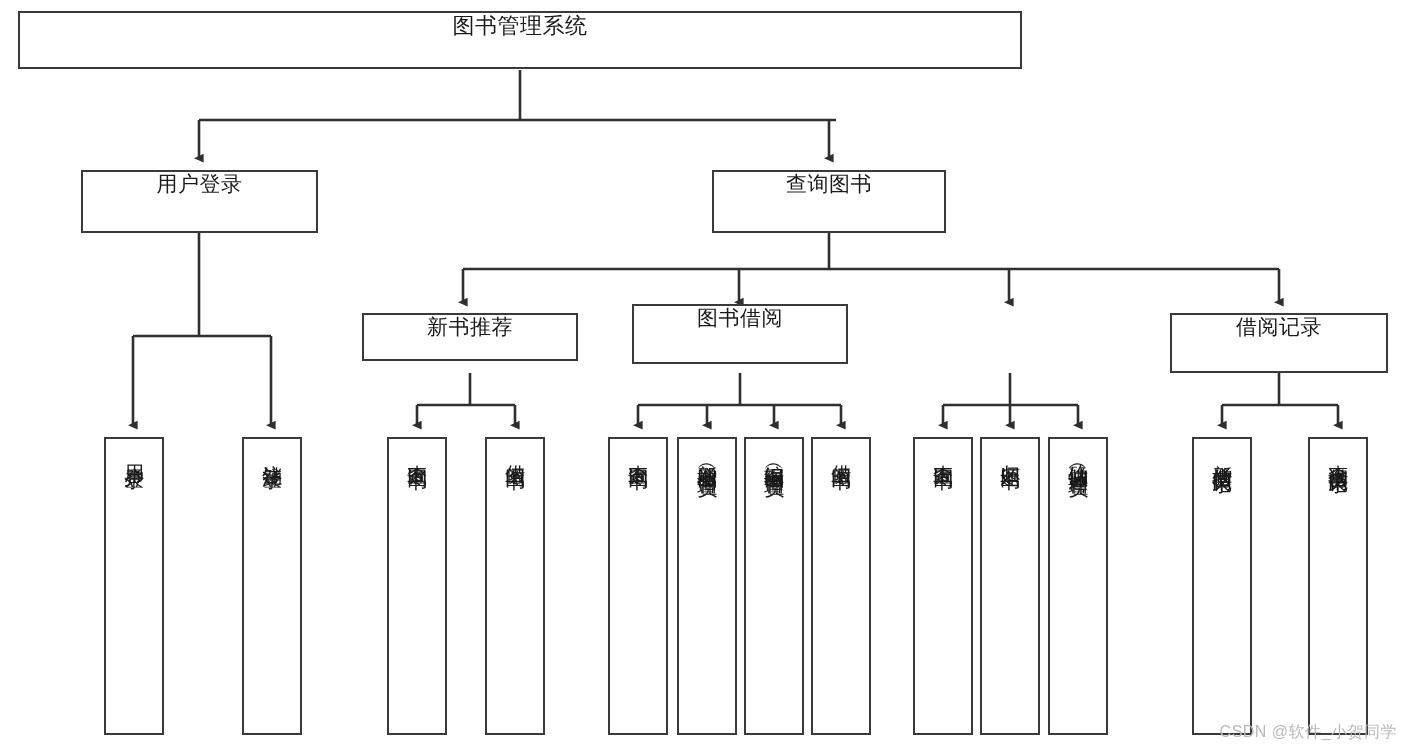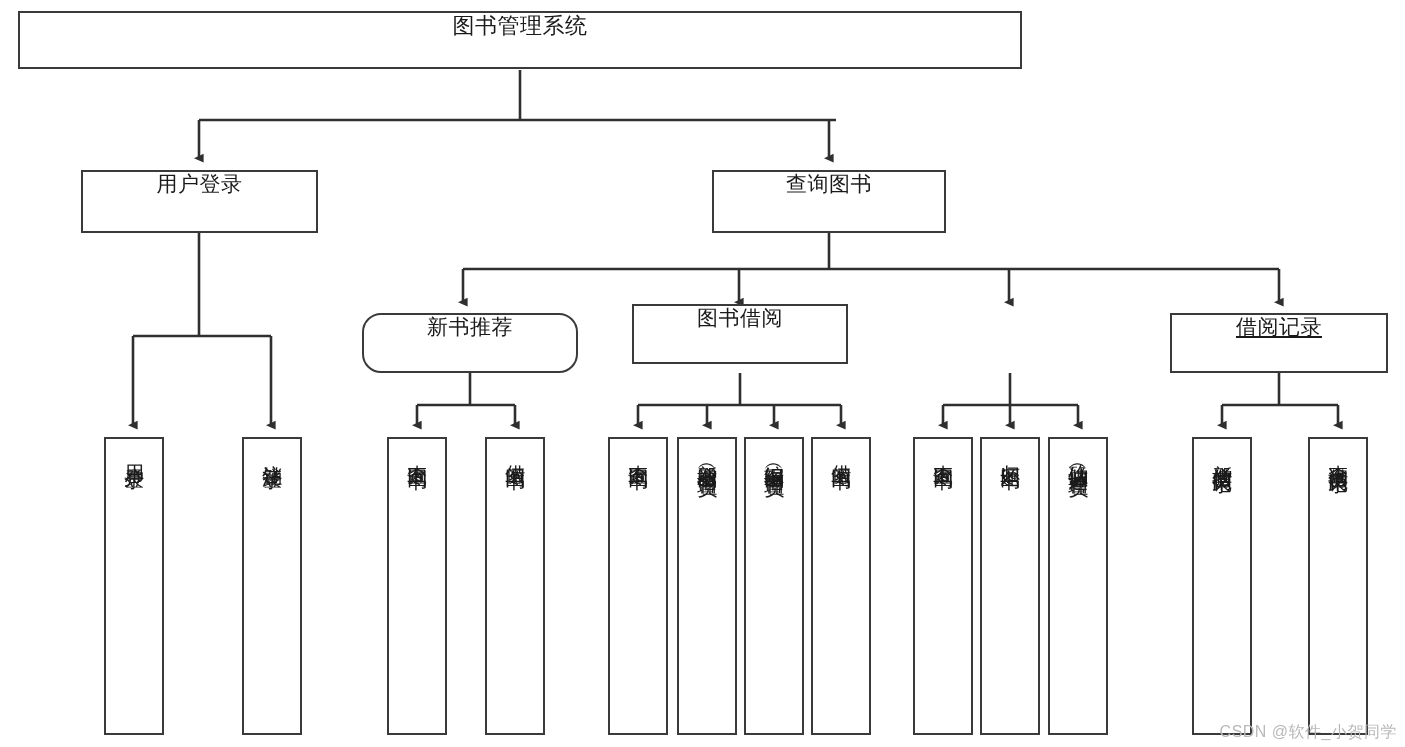--- a/index.html
+++ b/index.html
@@ -123,27 +123,27 @@
     <span class="lbl">图书管理系统</span>
   </div>
 
   <div class="node" style="left:81px; top:170px; width:237px; height:63px;">
     <span class="lbl">用户登录</span>
   </div>
   <div class="node" style="left:712px; top:170px; width:234px; height:63px;">
     <span class="lbl">查询图书</span>
   </div>
 
-  <div class="node" style="left:362px; top:313px; width:216px; height:60px;border-radius:19px;">
+  <div class="node" style="left:362px; top:313px; width:216px; height:48px;">
     <span class="lbl">新书推荐</span>
   </div>
   <div class="node" style="left:632px; top:304px; width:216px; height:60px;">
     <span class="lbl">图书借阅</span>
   </div>
-  <div class="node" style="left:1170px; top:313px; width:218px; height:60px;text-decoration:underline;">
+  <div class="node" style="left:1170px; top:313px; width:218px; height:60px;">
     <span class="lbl">借阅记录</span>
   </div>
 
   <div class="node vertical" style="left:104px; top:437px; width:60px; height:298px;">
     <span class="lbl">用户登录</span>
   </div>
   <div class="node vertical" style="left:242px; top:437px; width:60px; height:298px;">
     <span class="lbl">注销登录</span>
   </div>
 

